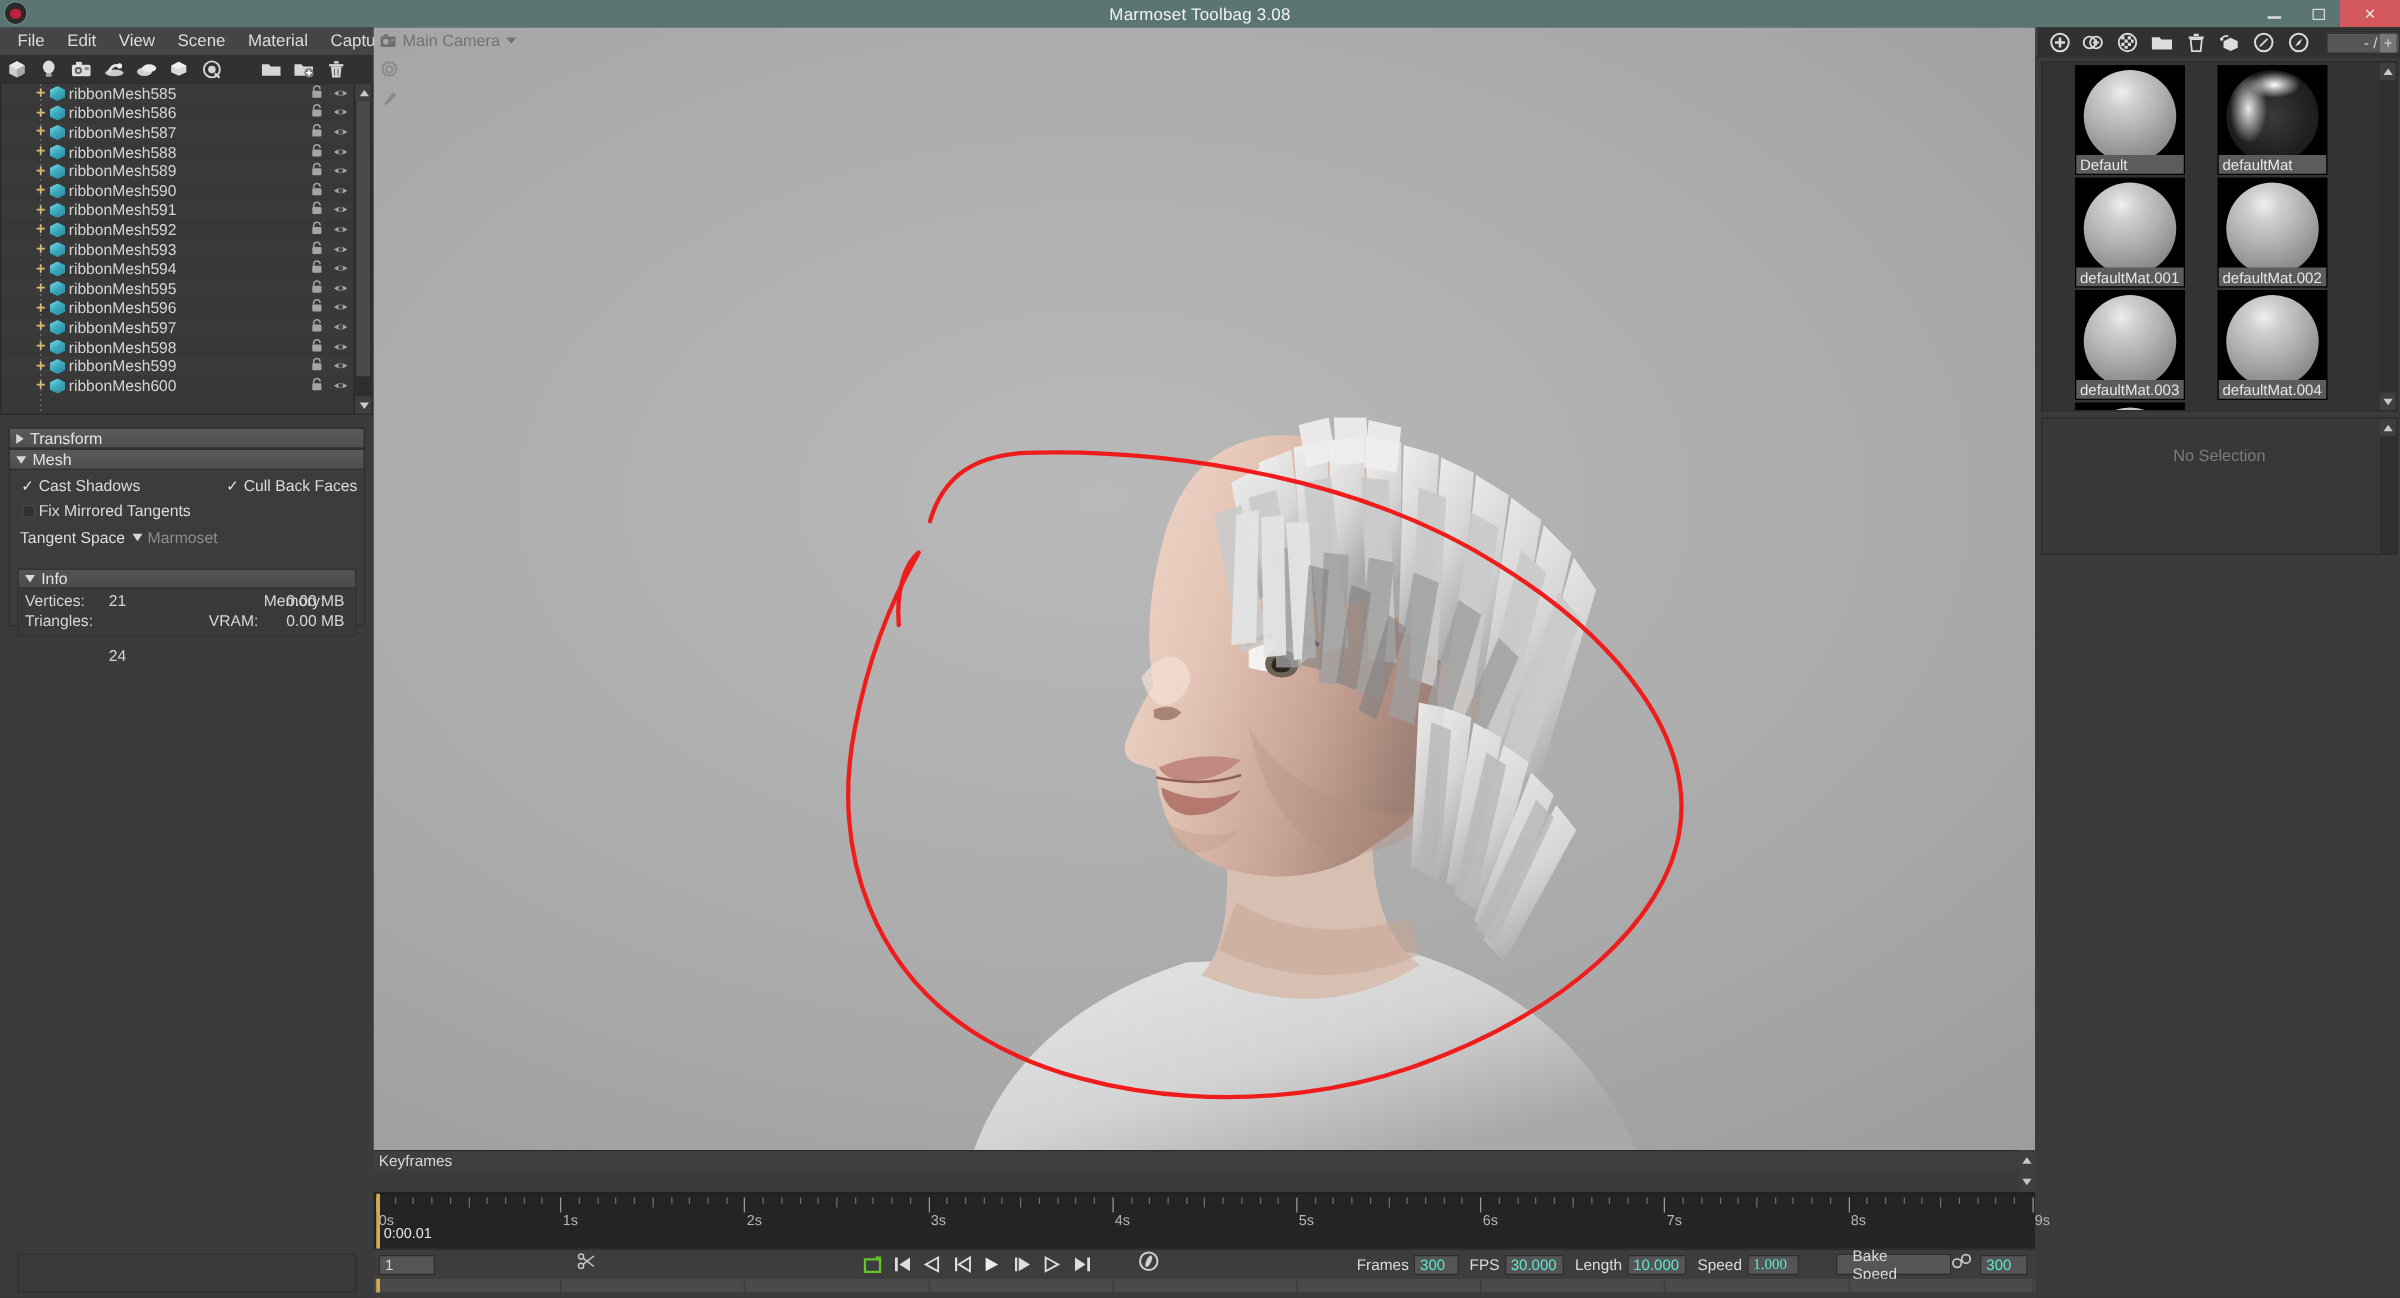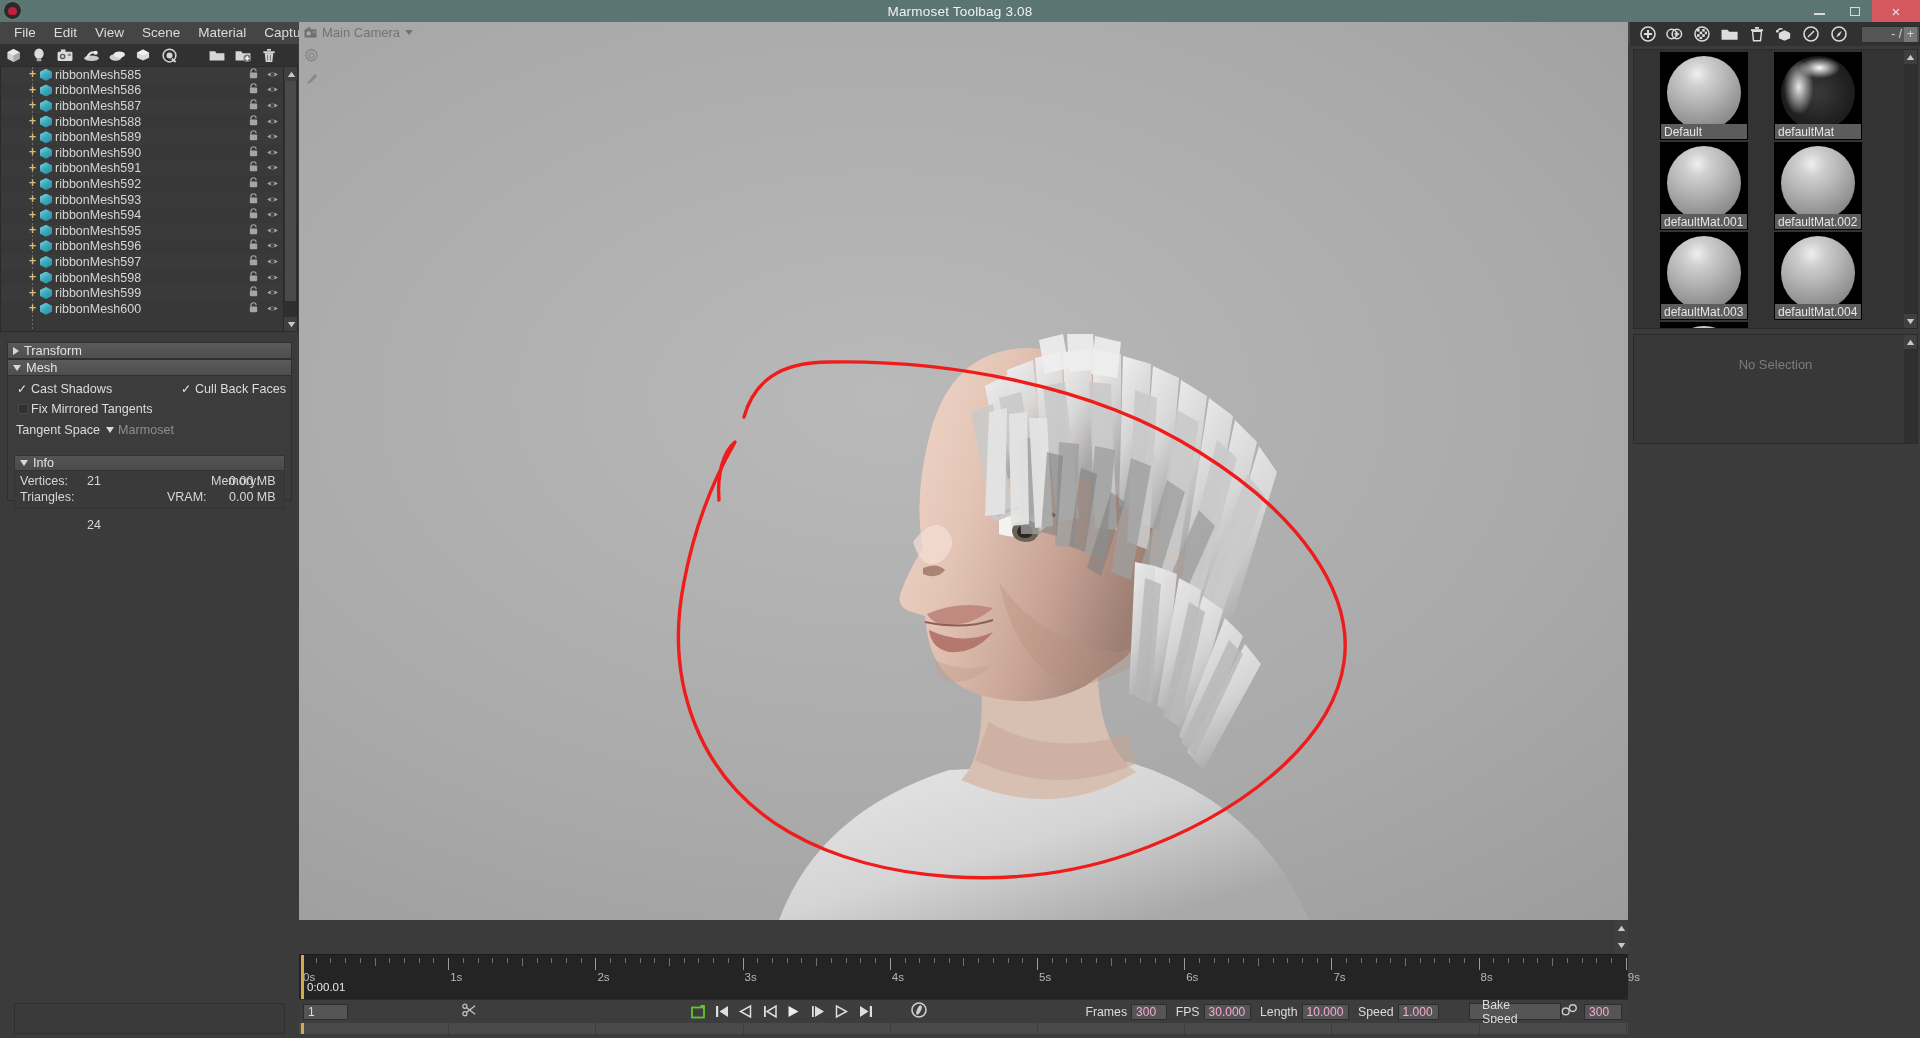--- a/index.html
+++ b/index.html
@@ -213,21 +213,21 @@
     display: flex; align-items: center;
   }
   .frame-field {
     margin-left: 4px; width: 46px; height: 16px; background: #555; border: 1px solid #2d2d2d;
     font-size: 12px; color: #dcdcdc; display: flex; align-items: center; padding-left: 4px;
   }
   .transport { display: flex; align-items: center; gap: 9px; }
   .tp { width: 15px; height: 15px; display: flex; align-items: center; justify-content: center; }
   .lbl { font-size: 12.3px; color: #dcdcdc; margin: 0 4px 0 9px; }
   .numfield {
-    height: 16px; background: #555; border: 1px solid #2d2d2d; font-size: 12px; color: #f9a8d4;
+    height: 16px; background: #555; border: 1px solid #2d2d2d; font-size: 12px; color: #5eead4;
     display: flex; align-items: center; padding: 0 4px;
   }
   .bakebtn {
     margin-left: 30px; height: 17px; background: #555; border: 1px solid #2d2d2d;
     font-size: 12.3px; color: #dcdcdc; display: flex; align-items: center; padding: 0 12px;
   }
   .track-area {
     position: absolute; left: 299px; top: 1023px; width: 1329px; height: 15px; background: #4a4a4a;
   }
   .track-div { position: absolute; top: 0; bottom: 0; width: 1px; background: #3c3c3c; }
@@ -939,20 +939,23 @@
       <div class="rscroll">
         <div class="arrow-btn" style="width:13px;">
           <svg width="9" height="7" viewBox="0 0 9 7">
               <path d="M4.5 0.8 L8.2 6 H0.8 Z" fill="#c9c9c9"></path>
             </svg>
         </div>
       </div>
     </div>
   </div>
 
+  <div class="kf-bar">
+    <span>Keyframes</span>
+  </div>
   <div class="stack-arrows" style="right:292px;">
     <div class="arrow-btn" style="width:13px;height:17px;">
       <svg width="9" height="7" viewBox="0 0 9 7">
           <path d="M4.5 0.8 L8.2 6 H0.8 Z" fill="#c9c9c9"></path>
         </svg>
     </div>
     <div class="arrow-btn" style="width:13px;height:17px;">
       <svg width="9" height="7" viewBox="0 0 9 7">
           <path d="M4.5 6.2 L0.8 1 H8.2 Z" fill="#c9c9c9"></path>
         </svg>
@@ -1133,21 +1136,21 @@
         </svg>
     </div>
 
     <div class="lbl" style="margin-left:158px;">Frames</div>
     <div class="numfield" style="width:36px;">300</div>
     <div class="lbl">FPS</div>
     <div class="numfield" style="width:48px;">30.000</div>
     <div class="lbl">Length</div>
     <div class="numfield" style="width:48px;">10.000</div>
     <div class="lbl">Speed</div>
-    <div class="numfield" style="width:42px;">1.000</div>
+    <div class="numfield" style="width:42px;font-family:Liberation Serif, serif;">1.000</div>
     <div class="bakebtn">Bake Speed</div>
 
     <div style="margin-left:auto; display:flex; align-items:center; padding-right:6px;">
       <div>
         <svg width="17" height="14" viewBox="0 0 18 14">
             <circle cx="5" cy="8.5" r="3.6" fill="none" stroke="#c9c9c9" stroke-width="1.5"></circle>
             <circle cx="12.5" cy="5" r="3.6" fill="none" stroke="#c9c9c9" stroke-width="1.5"></circle>
           </svg>
       </div>
       <div class="numfield" style="width:38px; margin-left:6px;">300</div>

